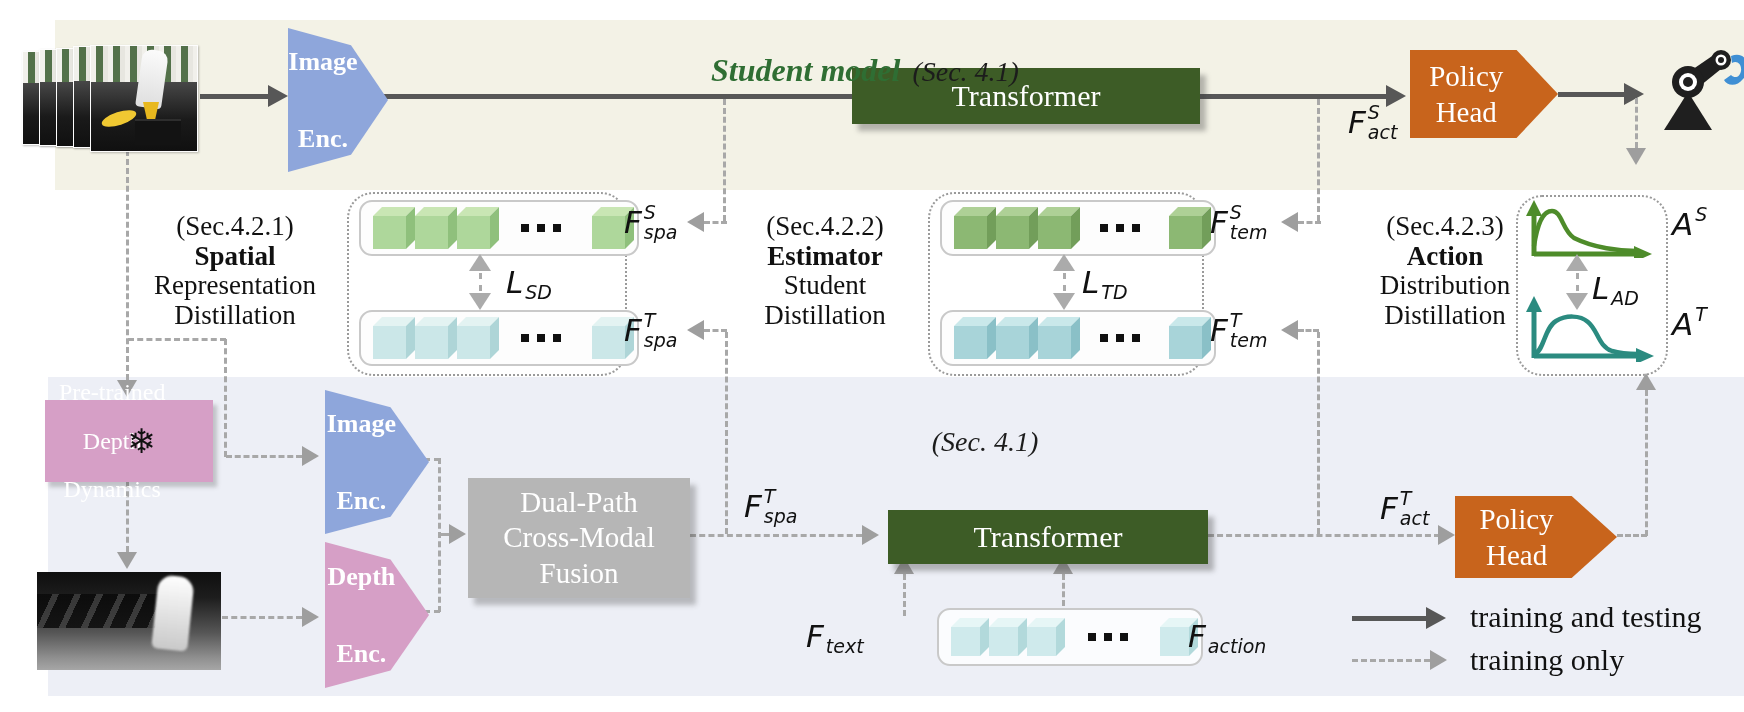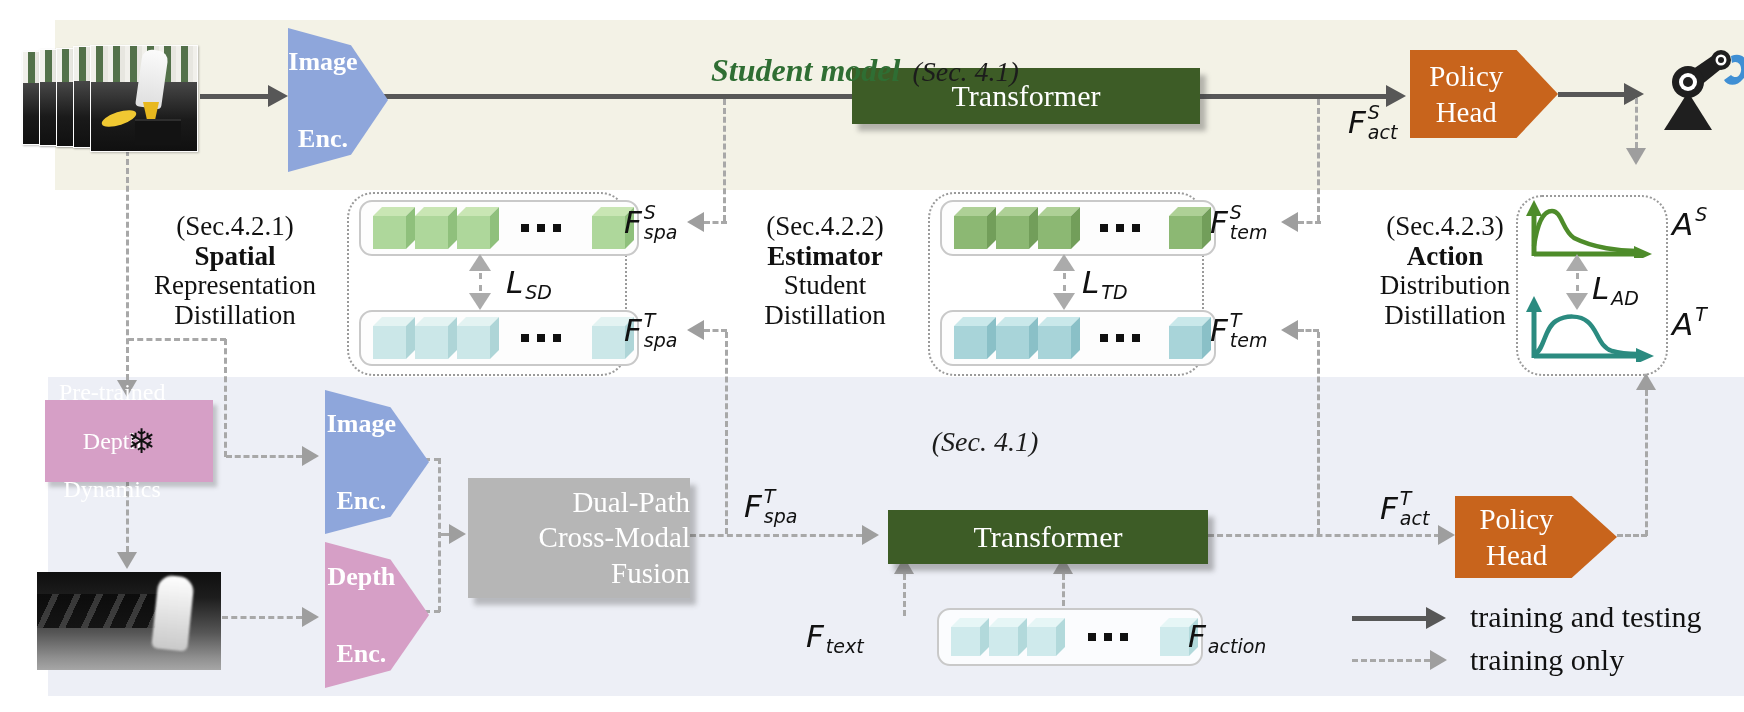--- a/index.html
+++ b/index.html
@@ -406,21 +406,21 @@
     <span>Depth</span>
     <span>Enc.</span>
   </div>
 
   <div class="dh" style="left:424px;top:458px;width:16px;"></div>
   <div class="dv" style="left:438px;top:458px;height:154px;"></div>
   <div class="dh" style="left:424px;top:610px;width:16px;"></div>
   <div class="dh" style="left:441px;top:533px;width:10px;"></div>
   <div class="dah r" style="left:449px;top:524px;"></div>
 
-  <div class="fusion abs" style="left:468px;top:478px;width:222px;height:120px;align-items:flex-end;">
+  <div class="fusion abs" style="left:468px;top:478px;width:222px;height:120px;">
     <span>Dual-Path</span>
     <span>Cross-Modal</span>
     <span>Fusion</span>
   </div>
 
   <div class="dh" style="left:690px;top:534px;width:172px;"></div>
   <div class="dah r" style="left:862px;top:525px;"></div>
   <div class="mathlab" style="left:744px;top:486px;">
       <span class="mb">F</span>
       <span class="stk">

